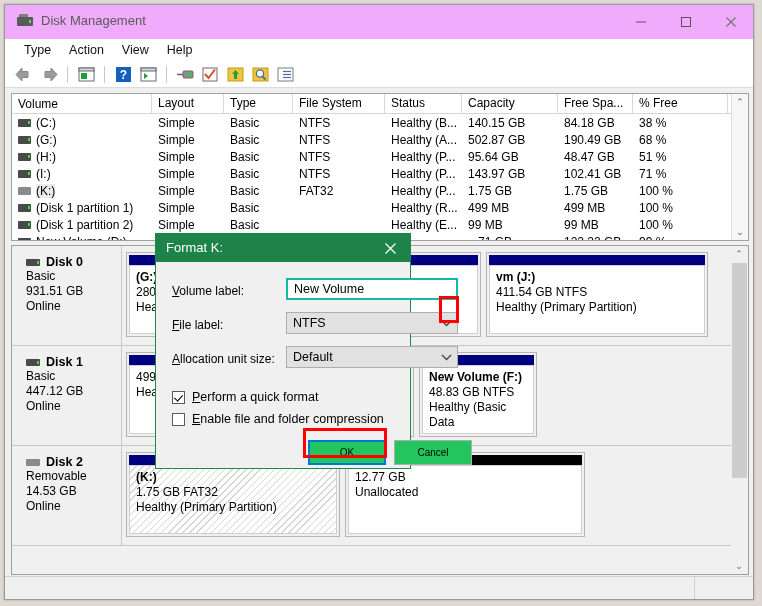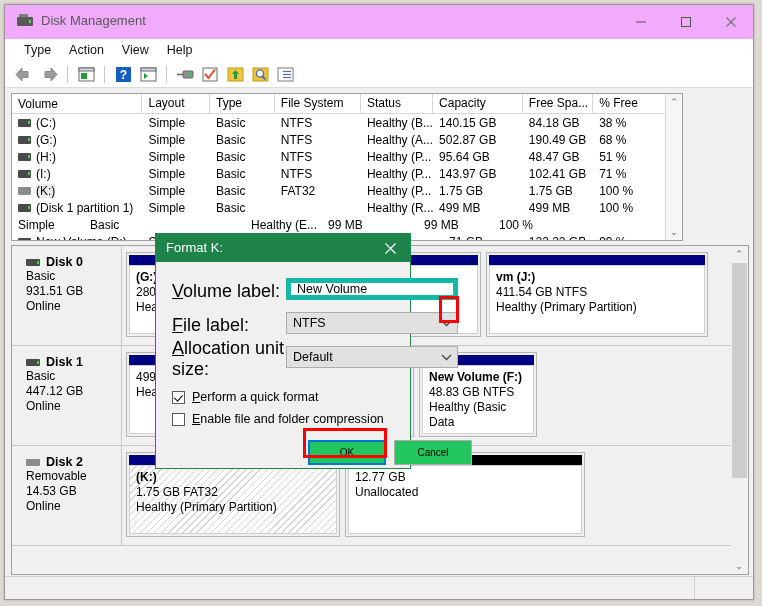--- a/index.html
+++ b/index.html
@@ -25,21 +25,21 @@
   .wbtn{width:45px;height:34px;display:flex;align-items:center;justify-content:center;color:#4a4a4a;}
   .wbtn svg{display:block;}
   
   .menubar{height:22px;background:#ffffff;display:flex;align-items:center;padding-left:10px;}
   .menu-item{padding:2px 9px;font-size:12.5px;color:#111;}
   
   .toolbar{height:26px;background:#ffffff;border-bottom:1px solid #dcdcdc;display:flex;align-items:center;padding-left:8px;gap:3px;}
   .tbsep{width:1px;height:17px;background:#c8c8c8;margin:0 4px;}
   .tbico{width:22px;height:21px;position:relative;}
   
-  .listwrap{position:absolute;left:6px;top:88px;width:672px;height:148px;background:#fff;border:1px solid #a0a0a0;box-sizing:border-box;overflow:hidden;}
+  .listwrap{position:absolute;left:6px;top:88px;width:738px;height:148px;background:#fff;border:1px solid #a0a0a0;box-sizing:border-box;overflow:hidden;}
   .lhead{display:flex;height:19px;background:#fff;border-bottom:1px solid #d6d6d6;}
   .lhead div{
     font-size:12px;padding:2px 6px;box-sizing:border-box;
     border-right:1px solid #d6d6d6;overflow:hidden;white-space:nowrap;
   }
   .lrow{display:flex;height:17px;align-items:center;}
   .lrow>div{font-size:12px;padding:0 6px;box-sizing:border-box;white-space:nowrap;overflow:hidden;}
   .lrow.sel .c0 .vname{background:#ebebeb;}
   .c0{width:140px;display:flex;align-items:center;gap:5px;}
   .c1{width:72px}.c2{width:69px}.c3{width:92px}.c4{width:77px}.c5{width:96px}.c6{width:75px}.c7{width:95px}
@@ -78,24 +78,24 @@
   .sw.primary{background:#000080;}
   .statusbar{position:absolute;left:0;bottom:0;width:100%;height:22px;border-top:1px solid #d0d0d0;background:#f0f0f0;}
   .statusbar .seg{position:absolute;right:0;top:0;width:58px;height:100%;border-left:1px solid #d0d0d0;}
   
   .dialog{position:absolute;left:150px;top:228px;width:256px;height:236px;background:#f0f0f0;border:1px solid #1a8a45;box-sizing:border-box;}
   .dlg-title{height:28px;background:#1d8348;position:relative;}
   .dlg-title .t{position:absolute;left:10px;top:6px;color:#fff;font-size:13px;}
   .dlg-close{position:absolute;right:0;top:0;width:40px;height:28px;display:flex;align-items:center;justify-content:center;color:#fff;}
   .dlg-body{position:relative;height:208px;}
   .frow{position:absolute;left:16px;height:22px;display:flex;align-items:center;}
-  .flabel{font-size:18px;width:122px;}
+  .flabel{font-size:12px;width:122px;}
   .flabel u{text-decoration:underline;}
   .fctl{position:absolute;left:130px;width:172px;height:22px;box-sizing:border-box;font-size:12.5px;display:flex;align-items:center;padding-left:6px;}
-  .fctl.text{background:#fff;border:5px solid #14b8a6;}
+  .fctl.text{background:#fff;border:2px solid #14b8a6;}
   .fctl.combo{background:#e1e1e1;border:1px solid #adadad;}
   .fctl .chev{position:absolute;right:0;top:0;width:22px;height:20px;display:flex;align-items:center;justify-content:center;color:#444;}
   .cbrow{position:absolute;left:16px;display:flex;align-items:center;gap:7px;font-size:12.5px;}
   .cbox{width:13px;height:13px;border:1px solid #5a5a5a;background:#fff;position:relative;box-sizing:border-box;}
   .cbox.on::after{content:"";position:absolute;left:3px;top:1px;width:4px;height:7px;border:solid #000;border-width:0 1.6px 1.6px 0;transform:rotate(42deg);}
   .dbtn{position:absolute;height:25px;width:78px;background:#22c55e;border:1px solid #adadad;box-sizing:border-box;display:flex;align-items:center;justify-content:center;font-size:10px;}
   .dbtn.focus{border:1px solid #0078d7;box-shadow:inset 0 0 0 1px #0078d7;}
   .hl{position:absolute;border:3px solid #ff0000;box-sizing:border-box;pointer-events:none;}
 </style>
 </head>
@@ -291,20 +291,24 @@
           </div>
           <div class="c1">Simple</div>
           <div class="c2">Basic</div>
           <div class="c3"></div>
           <div class="c4">Healthy (R...</div>
           <div class="c5">499 MB</div>
           <div class="c6">499 MB</div>
           <div class="c7">100 %</div>
         </div>
         <div class="lrow">
+          <div class="c0">
+            <span class="vico"></span>
+            <span class="vname">(Disk 1 partition 2)</span>
+          </div>
           <div class="c1">Simple</div>
           <div class="c2">Basic</div>
           <div class="c3"></div>
           <div class="c4">Healthy (E...</div>
           <div class="c5">99 MB</div>
           <div class="c6">99 MB</div>
           <div class="c7">100 %</div>
         </div>
         <div class="lrow">
           <div class="c0">

